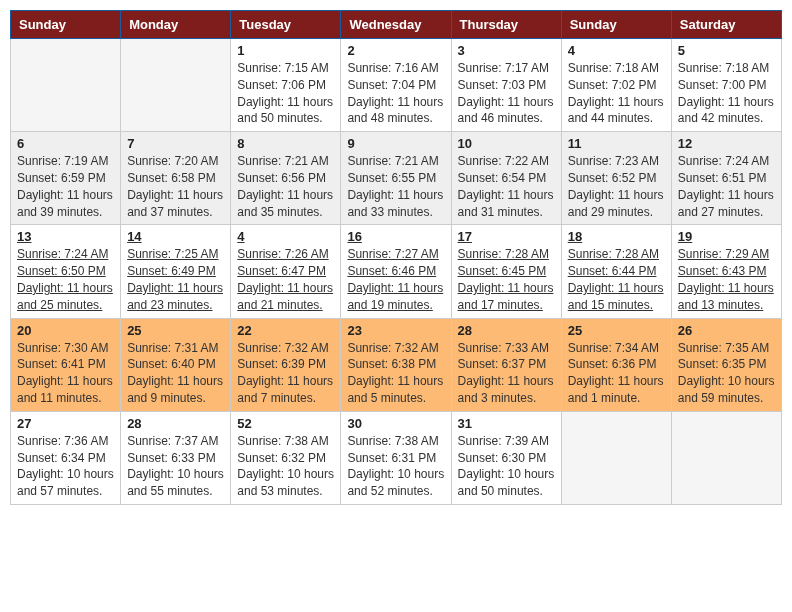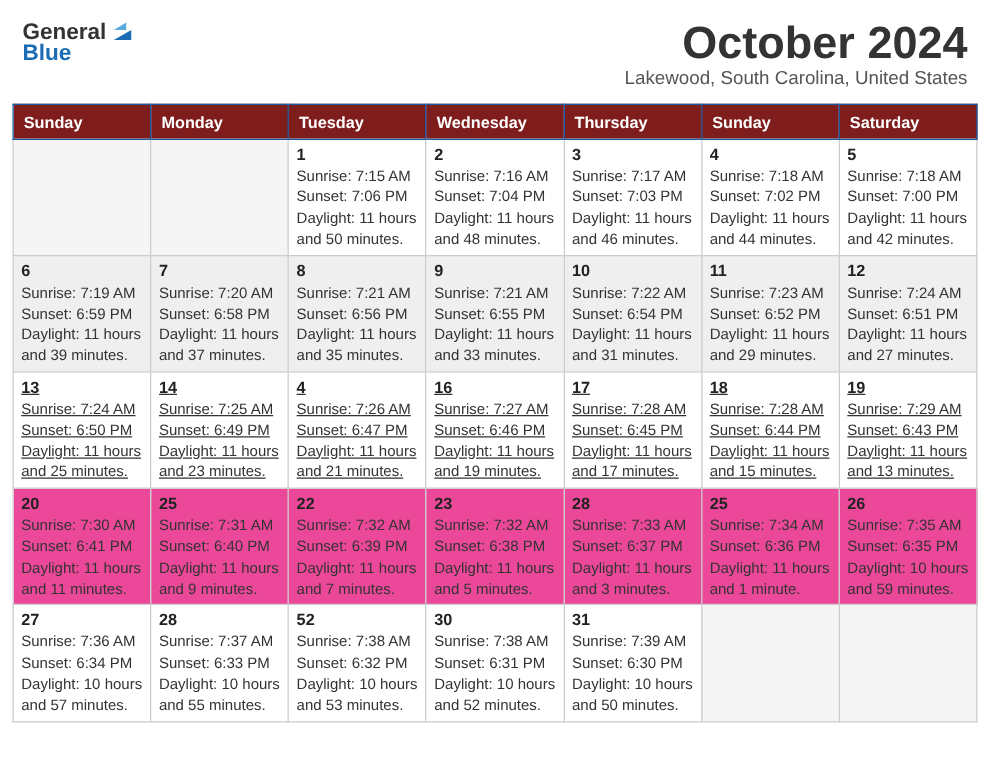--- a/index.html
+++ b/index.html
@@ -83,47 +83,29 @@
       font-size: 12px;
       color: #333;
       line-height: 1.4;
     }
     .calendar tr:nth-child(odd) td:not(.empty) {
       background: #fff;
     }
     .week-row-1 td { background: #fff; }
     .week-row-2 td { background: #efefef; }
     .week-row-3 td { background: #fff; text-decoration: underline; }
-    .week-row-4 td { background: #ec4899; }
+    .week-row-4 td { background: #fdba74; }
     .week-row-5 td { background: #fff; }
     .week-row-1 td.empty, .week-row-2 td.empty, .week-row-3 td.empty,
     .week-row-4 td.empty, .week-row-5 td.empty { background: #f5f5f5; }
   </style>
 </head>
 <body>
 
 <div>
-  <div class="header">
-    <div class="logo">
-      <div style="display:flex; flex-direction:column; align-items:flex-start;">
-        <div style="display:flex; align-items:center;">
-          <span class="logo-text-general">General</span>
-          <svg width="22" height="22" viewBox="0 0 22 22" style="margin-left:2px;">
-            <polygon points="4,18 18,10 18,18" fill="#1a6db5"></polygon>
-            <polygon points="4,10 14,4 14,10" fill="#5aaae0"></polygon>
-          </svg>
-        </div>
-        <span class="logo-text-blue" style="margin-top:-4px;">Blue</span>
-      </div>
-    </div>
-    <div class="title-area">
-      <div class="month-title">October 2024</div>
-      <div class="location-title">Lakewood, South Carolina, United States</div>
-    </div>
-  </div>
 
   <table class="calendar">
     <thead>
       <tr>
         <th>Sunday</th>
         <th>Monday</th>
         <th>Tuesday</th>
         <th>Wednesday</th>
         <th>Thursday</th>
         <th>Sunday</th>

